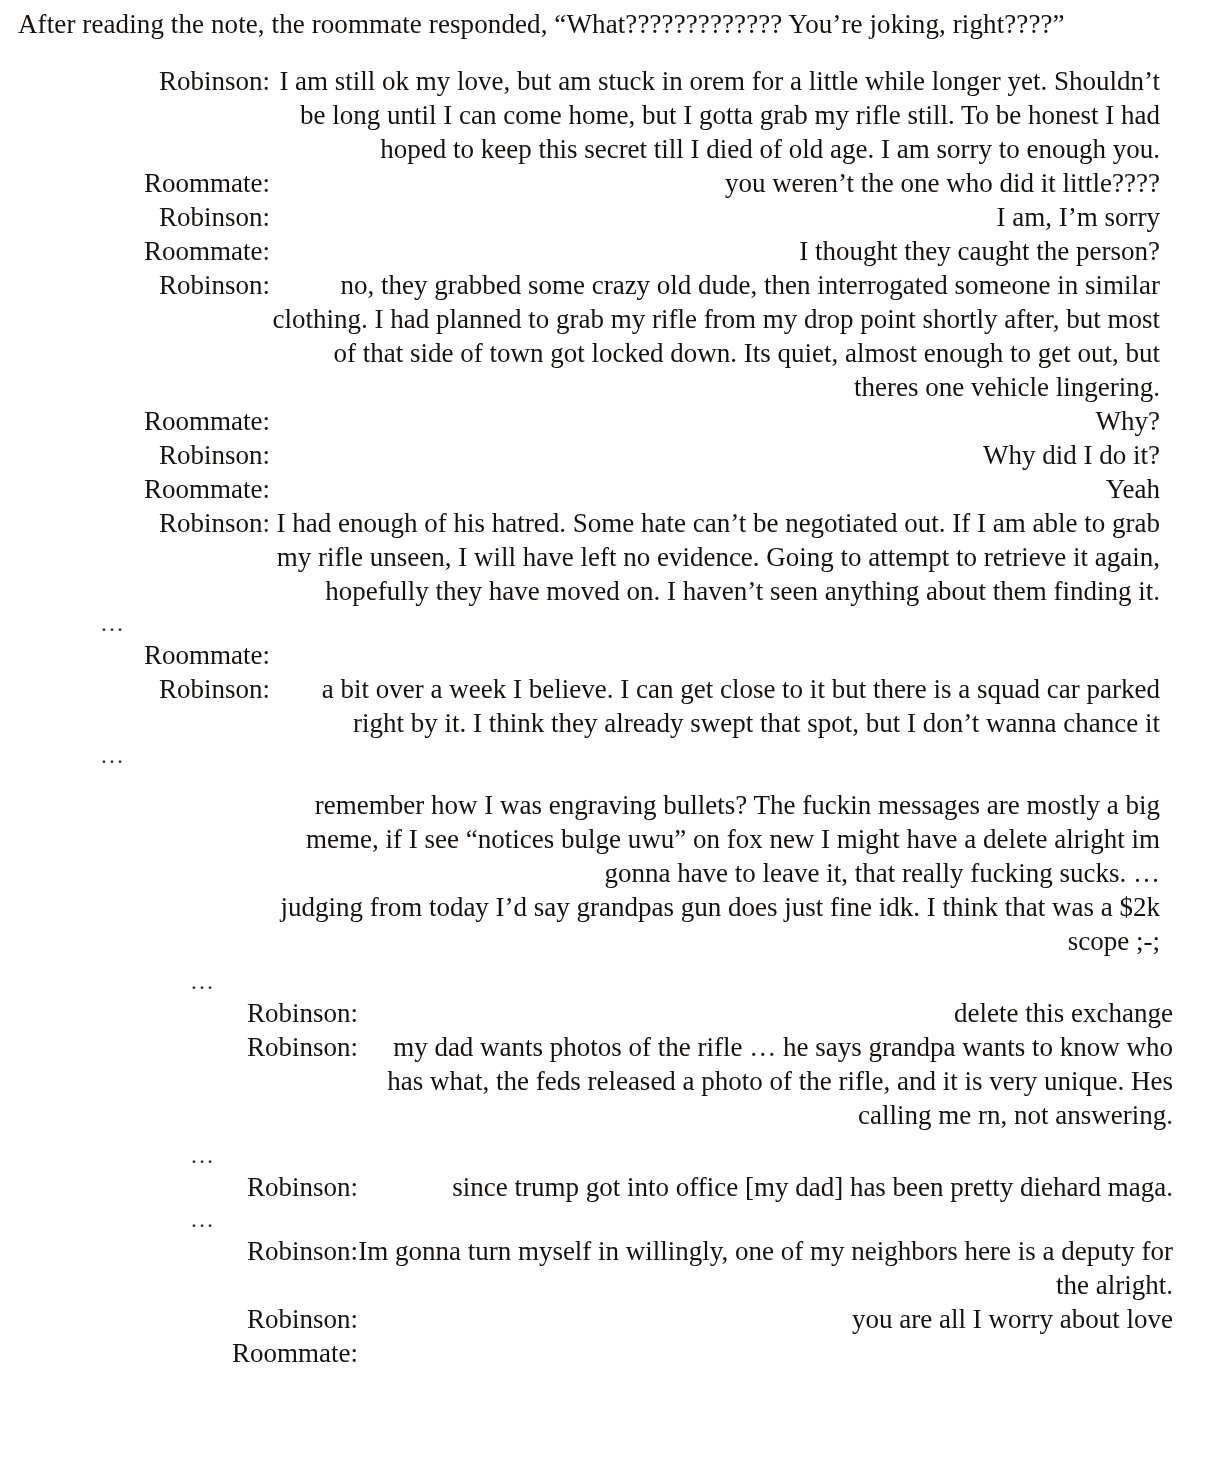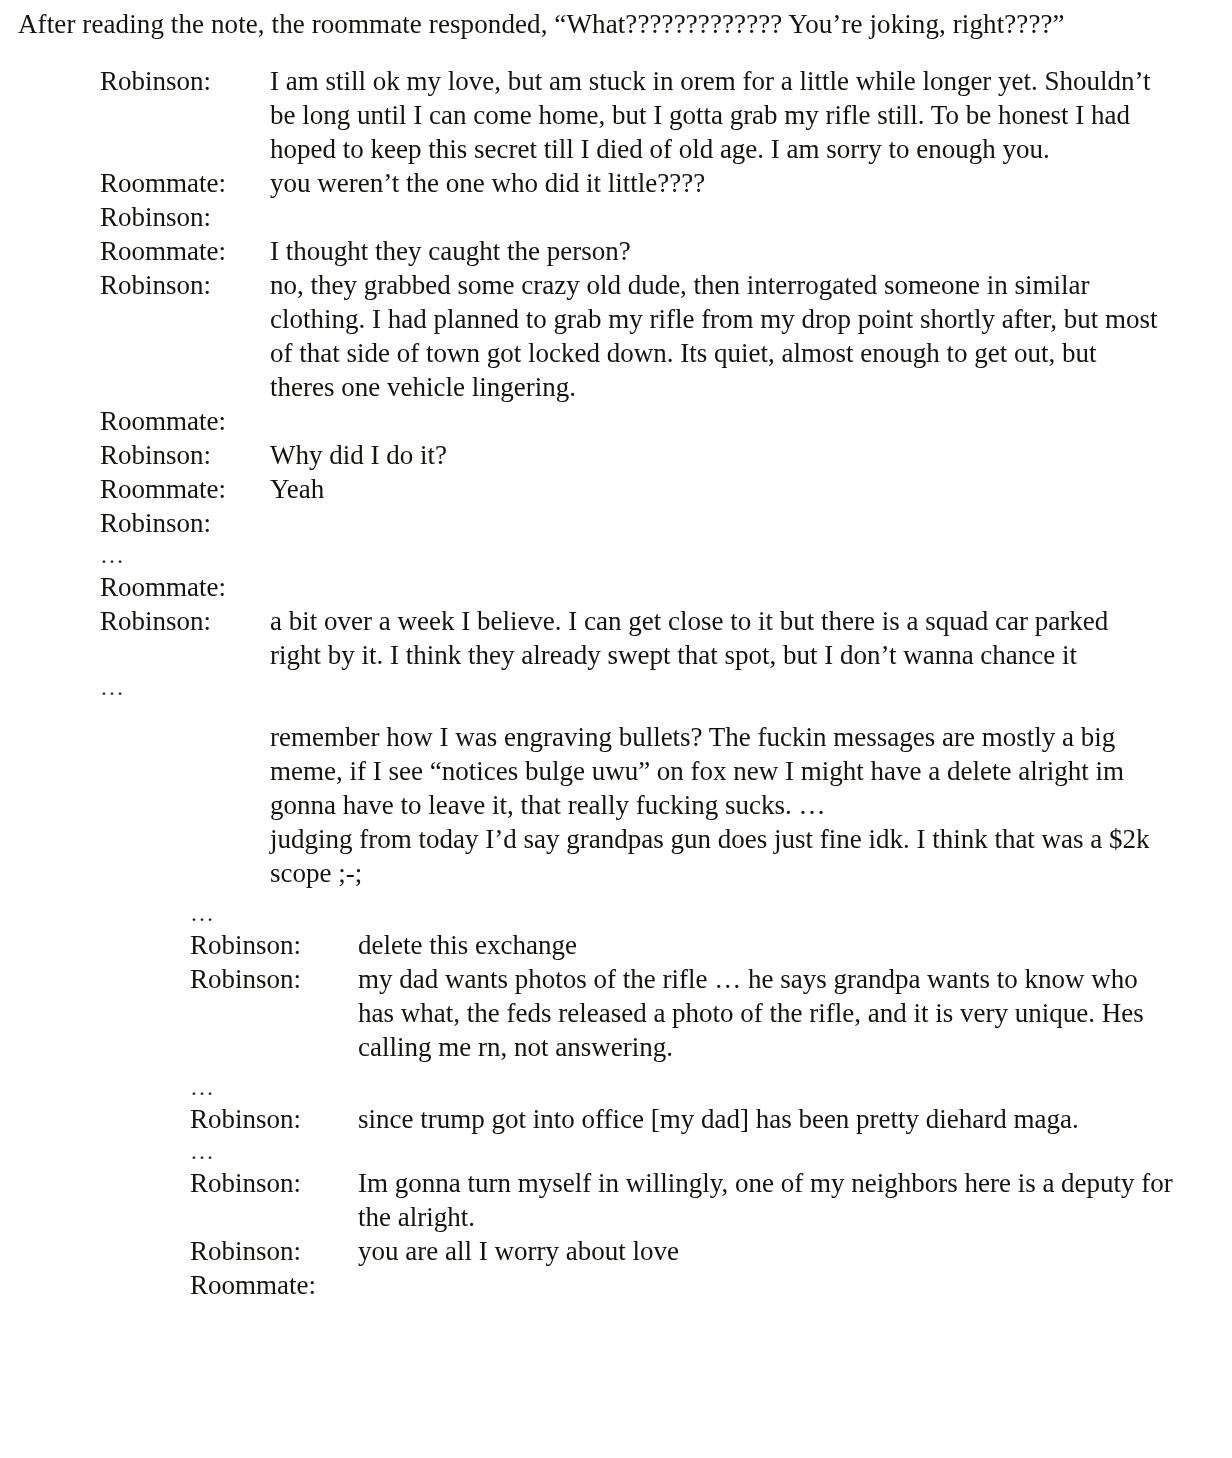--- a/index.html
+++ b/index.html
@@ -38,20 +38,21 @@
 
   
   .transcript {
     margin: 0;
     padding: 0;
   }
 
   .tx-section {
     margin: 0;
     padding: 0;
+    text-align: right;
   }
 
   
   .tx-section.level-1 .row { padding-left: 82px; }
   .tx-section.level-1 .speaker { width: 170px; }
 
   
   .tx-section.level-2 .row { padding-left: 172px; }
   .tx-section.level-2 .speaker { width: 168px; }
 
@@ -117,42 +118,45 @@
       <div class="row">
         <span class="speaker">Robinson:</span>
         <span class="utterance">I am still ok my love, but am stuck in orem for a little while longer yet. Shouldn’t be long until I can come home, but I gotta grab my rifle still. To be honest I had hoped to keep this secret till I died of old age. I am sorry to enough you.</span>
       </div>
       <div class="row">
         <span class="speaker">Roommate:</span>
         <span class="utterance">you weren’t the one who did it little????</span>
       </div>
       <div class="row">
         <span class="speaker">Robinson:</span>
+        <span class="utterance">I am, I’m sorry</span>
       </div>
       <div class="row">
         <span class="speaker">Roommate:</span>
         <span class="utterance">I thought they caught the person?</span>
       </div>
       <div class="row">
         <span class="speaker">Robinson:</span>
         <span class="utterance">no, they grabbed some crazy old dude, then interrogated someone in similar clothing. I had planned to grab my rifle from my drop point shortly after, but most of that side of town got locked down. Its quiet, almost enough to get out, but theres one vehicle lingering.</span>
       </div>
       <div class="row">
         <span class="speaker">Roommate:</span>
+        <span class="utterance">Why?</span>
       </div>
       <div class="row">
         <span class="speaker">Robinson:</span>
         <span class="utterance">Why did I do it?</span>
       </div>
       <div class="row">
         <span class="speaker">Roommate:</span>
         <span class="utterance">Yeah</span>
       </div>
       <div class="row">
         <span class="speaker">Robinson:</span>
+        <span class="utterance">I had enough of his hatred. Some hate can’t be negotiated out. If I am able to grab my rifle unseen, I will have left no evidence. Going to attempt to retrieve it again, hopefully they have moved on. I haven’t seen anything about them finding it.</span>
       </div>
     </div>
 
     <div class="tx-section level-1">
       <div class="ellipsis-row">
         <span class="mark">…</span>
       </div>
       <div class="row">
         <span class="speaker">Roommate:</span>
       </div>

